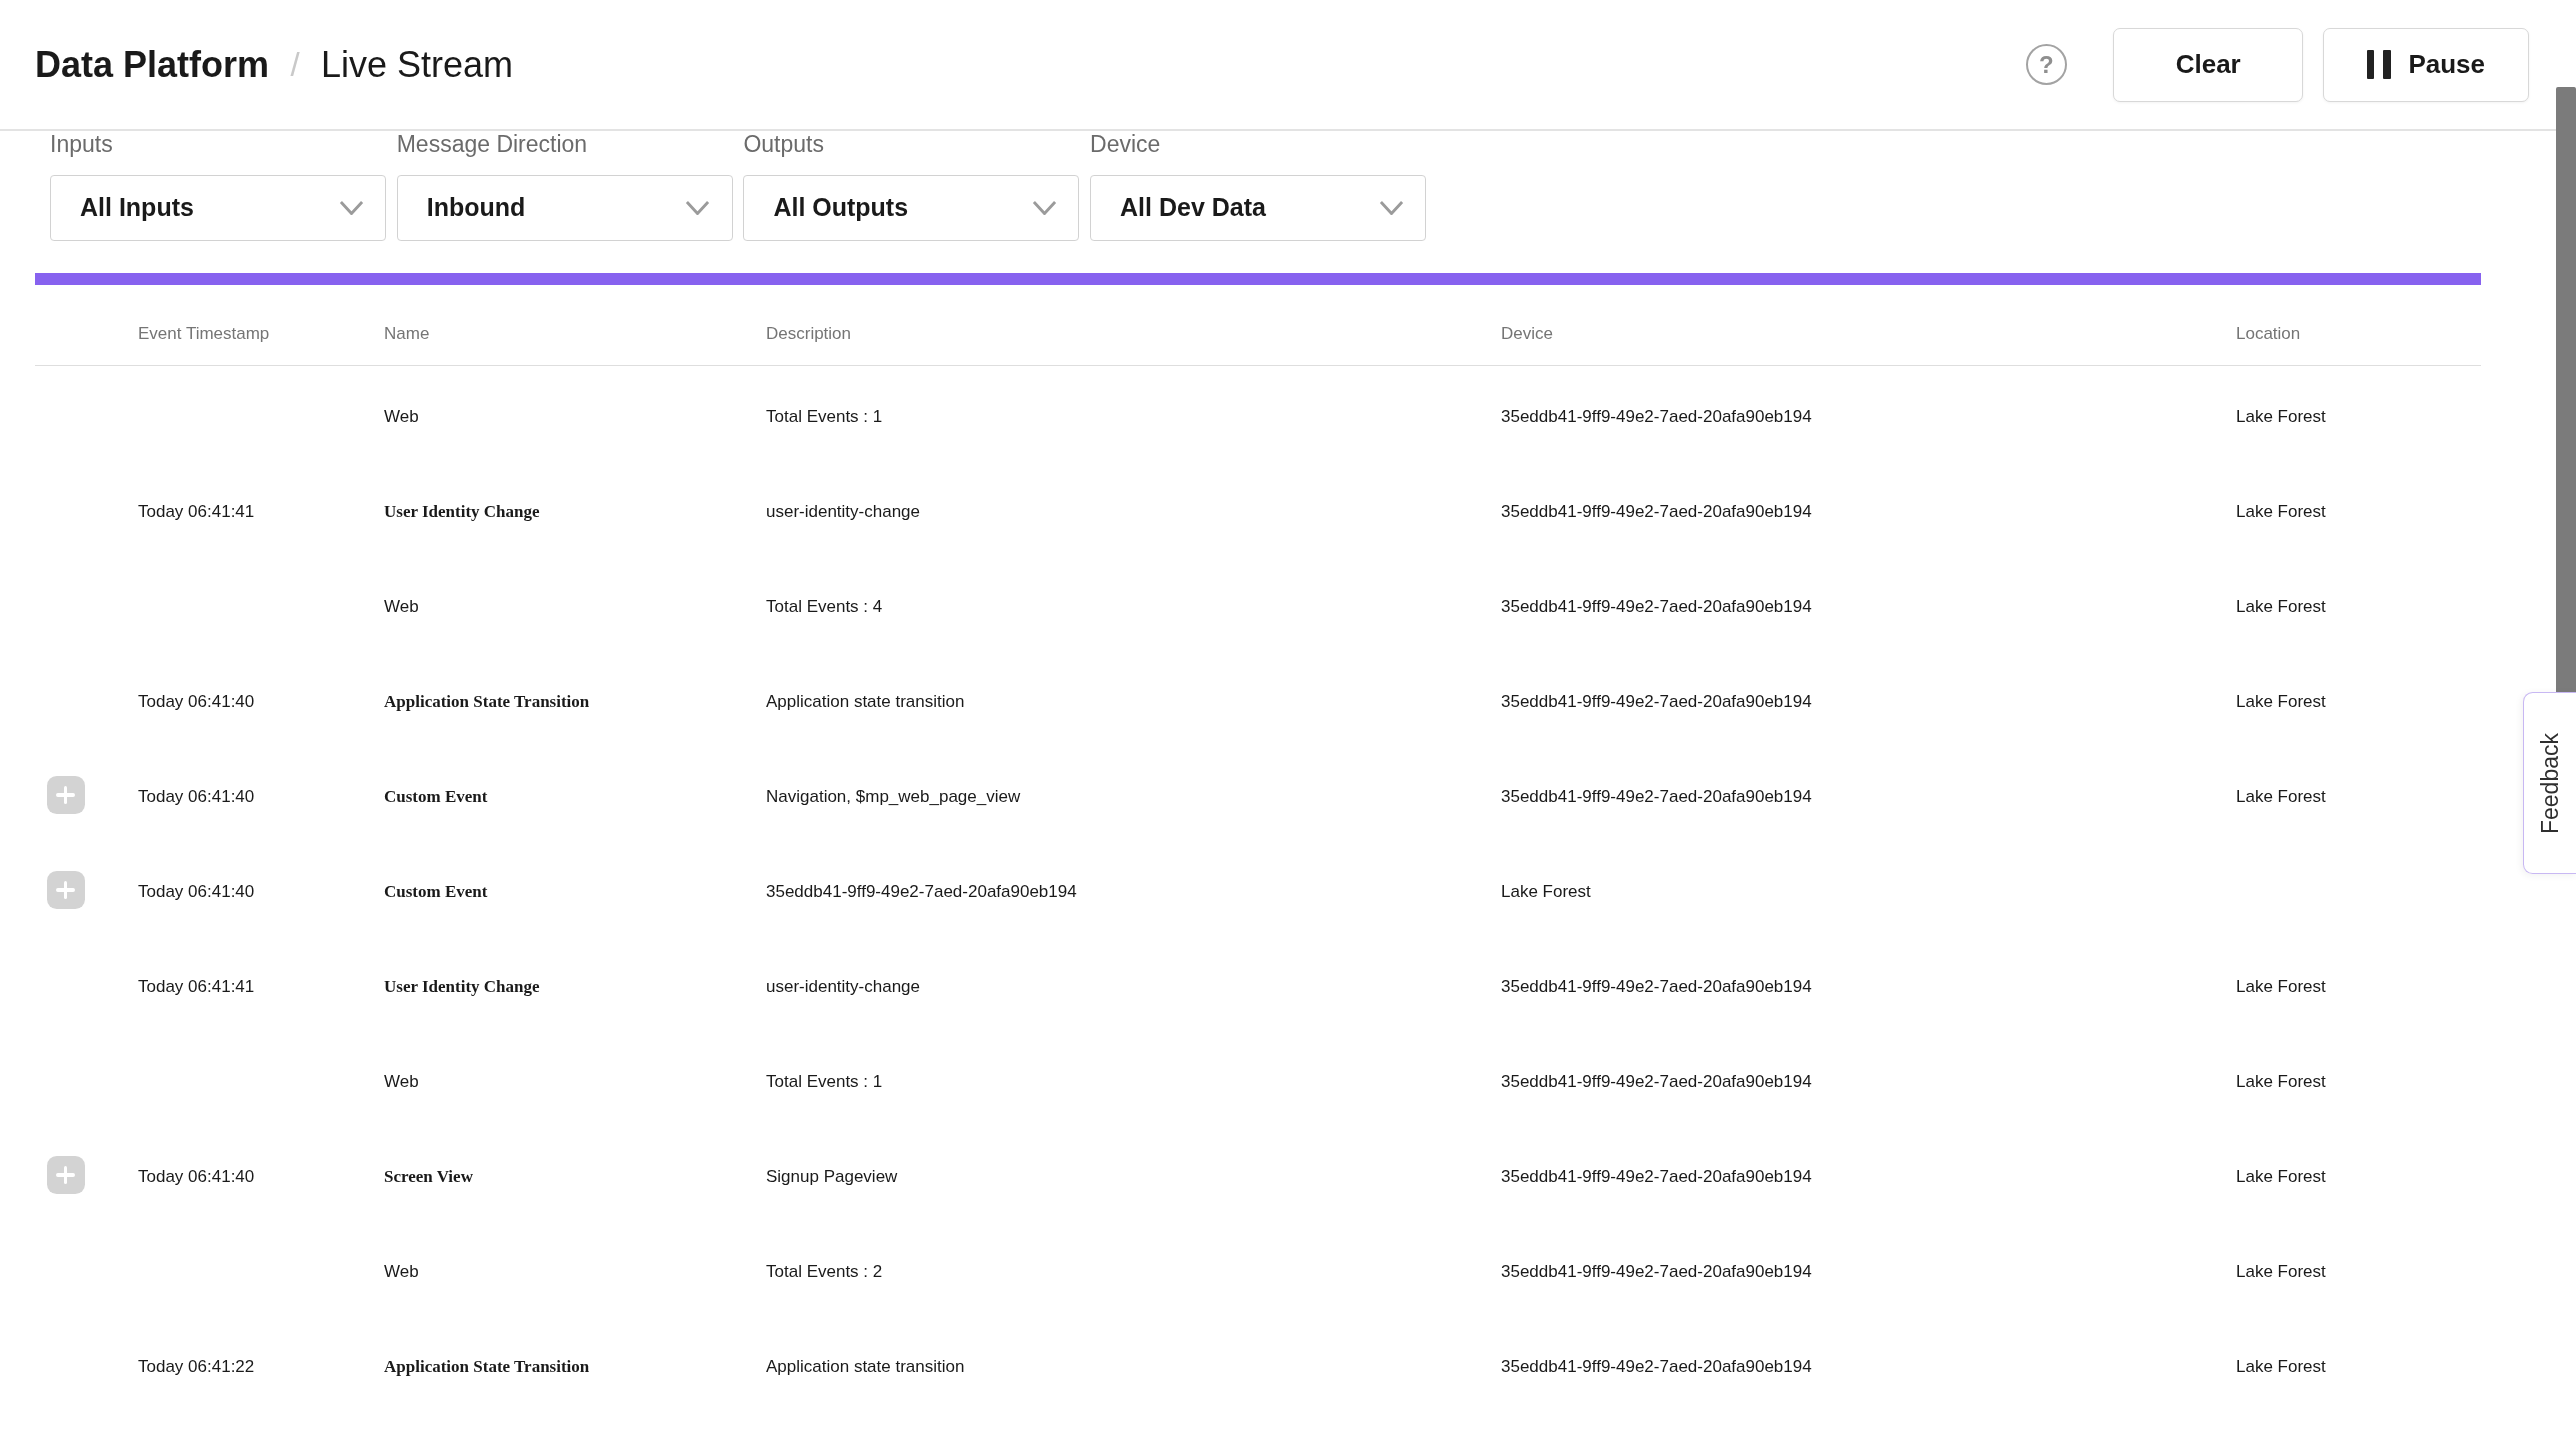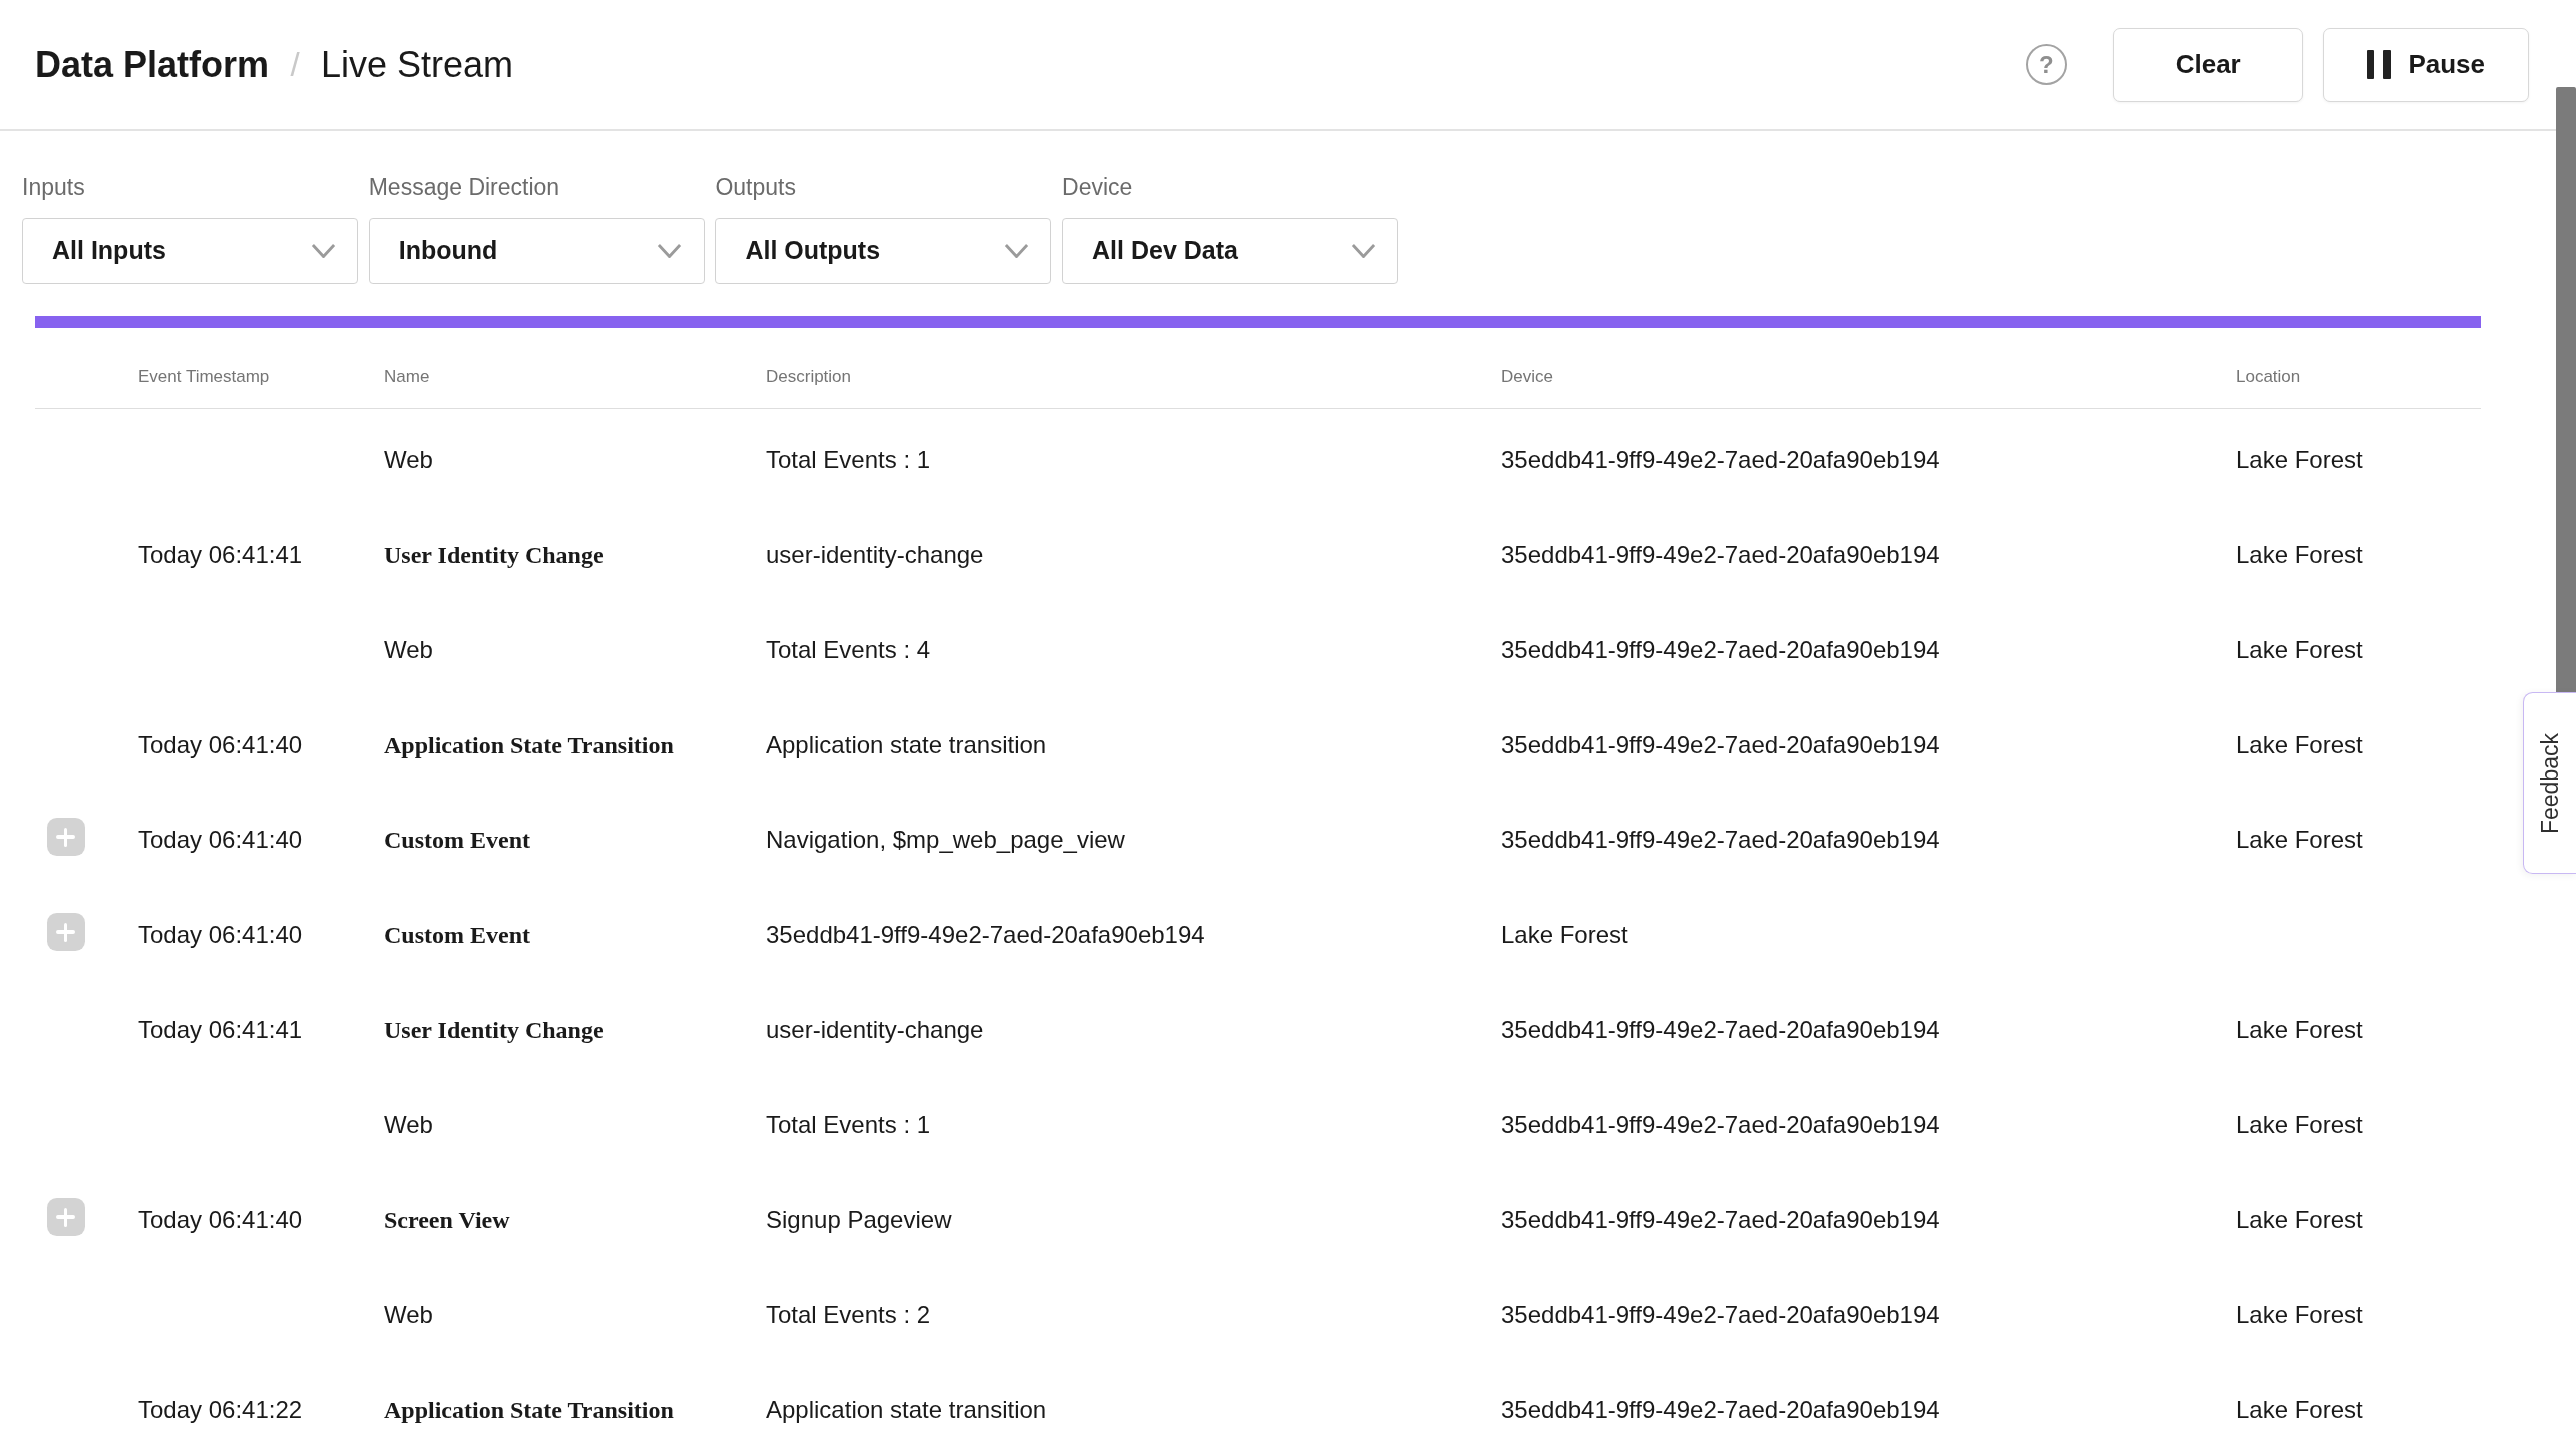--- a/index.html
+++ b/index.html
@@ -23,40 +23,40 @@
     display:flex;align-items:center;justify-content:center;margin-right:27px;
     color:#8F8F8F;font-size:24px;font-weight:700;cursor:pointer;}
   .btn{display:flex;align-items:center;justify-content:center;gap:17.5px;
     height:74px;min-width:190px;padding:0 43px;background:#fff;
     border:1.9px solid #D8D8D8;border-radius:7px;box-shadow:0 1px 2.9px rgba(0,0,0,.05);
     font-family:"Liberation Sans",sans-serif;font-size:26px;font-weight:700;color:var(--text);cursor:pointer;}
   .pause-bars{display:flex;gap:8.7px;}
   .pause-bars i{display:block;width:7.8px;height:29px;background:#222;border-radius:1px;}
 
   
-  .filters{display:flex;gap:10.7px;padding-left:22px;margin-top:43px;}
+  .filters{display:flex;gap:10.7px;padding-left:50px;}
   .filter{width:336px;}
   .filter-label{font-size:23px;color:#6B6B6B;line-height:27px;}
   .filter-box{margin-top:16.5px;height:66px;border:1px solid var(--ctrl-border);
     border-radius:3.9px;background:#fff;display:flex;align-items:center;
     padding:0 21.4px 0 29px;cursor:pointer;}
   .filter-value{font-size:25px;font-weight:700;flex:1;white-space:nowrap;}
   .chev{flex:none;}
 
   
   .accent-bar{margin:32px 0 0 35px;width:2446px;height:12.6px;background:var(--accent);}
 
   
   .table{margin-left:35px;width:2446px;}
   .thead,.trow{display:grid;grid-template-columns:103px 246px 382px 735px 735px 246px;
     align-items:center;}
   .thead{height:81px;padding-top:17.5px;border-bottom:1.9px solid #DEDEDE;
     font-size:17px;color:var(--muted);}
   .tbody{padding-top:3.9px;}
-  .trow{height:95px;font-size:24px;}
+  .trow{height:95px;font-size:17px;}
   .cell{white-space:nowrap;overflow:hidden;}
   .name-cell.emph{font-weight:700;font-family:Liberation Serif, serif;}
   .expand-btn{visibility:hidden;position:relative;width:38px;height:38px;margin-left:11.6px;
     background:var(--plus-bg);border:none;border-radius:9.7px;cursor:pointer;}
   .trow[data-expandable="true"] .expand-btn{visibility:visible;}
   .plus{position:absolute;inset:0;}
   .plus::before,.plus::after{content:"";position:absolute;background:#fff;border-radius:1.9px;}
   .plus::before{left:9.7px;top:17px;width:18.4px;height:3.9px;}
   .plus::after{left:17px;top:9.7px;width:3.9px;height:18.4px;}
 

